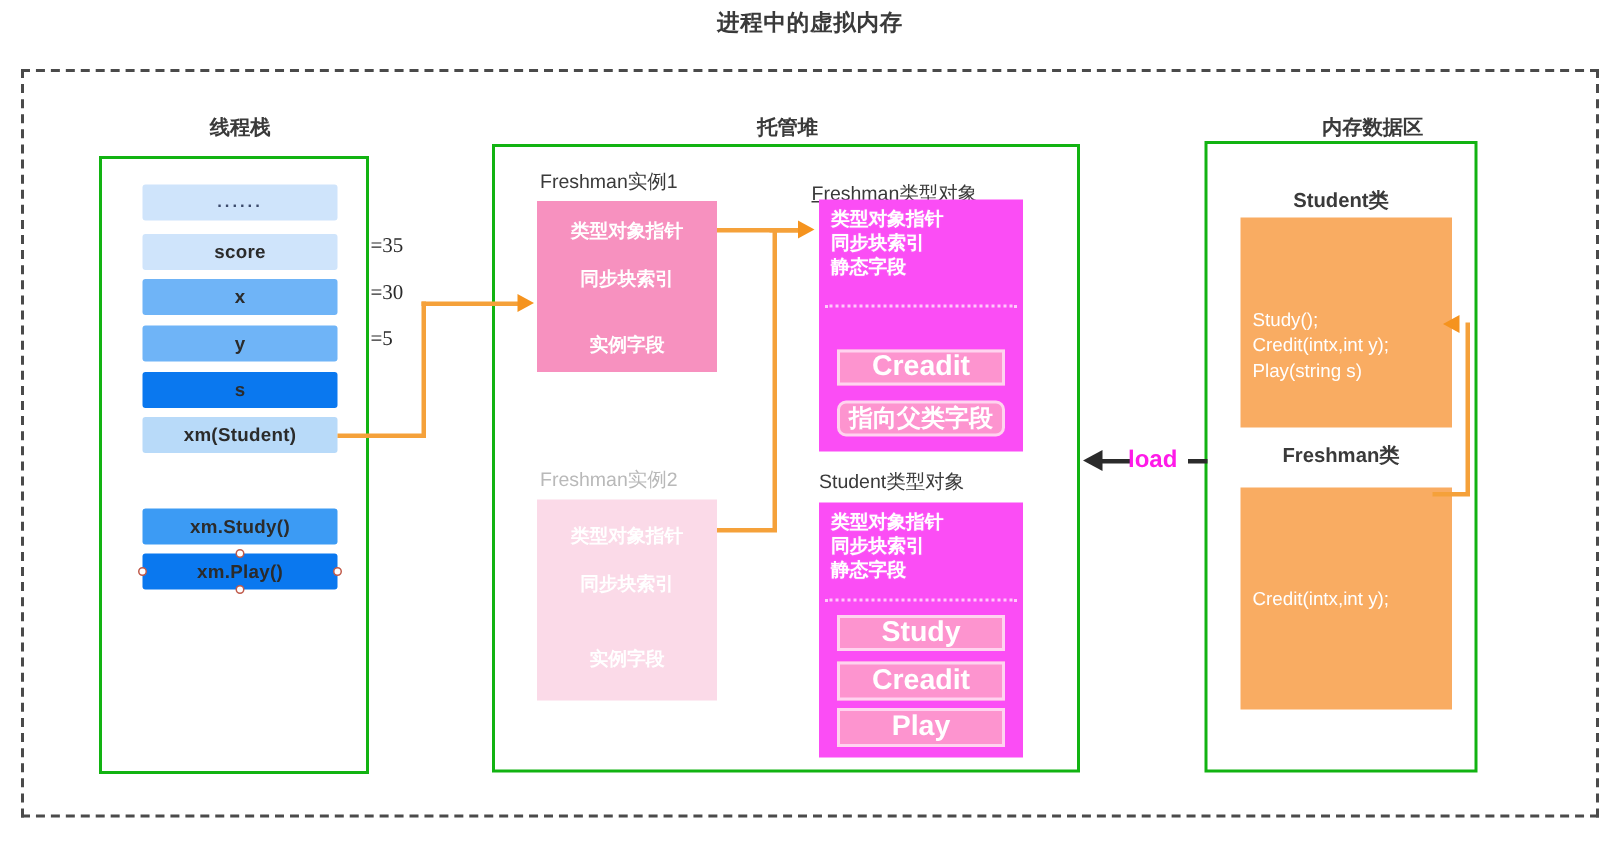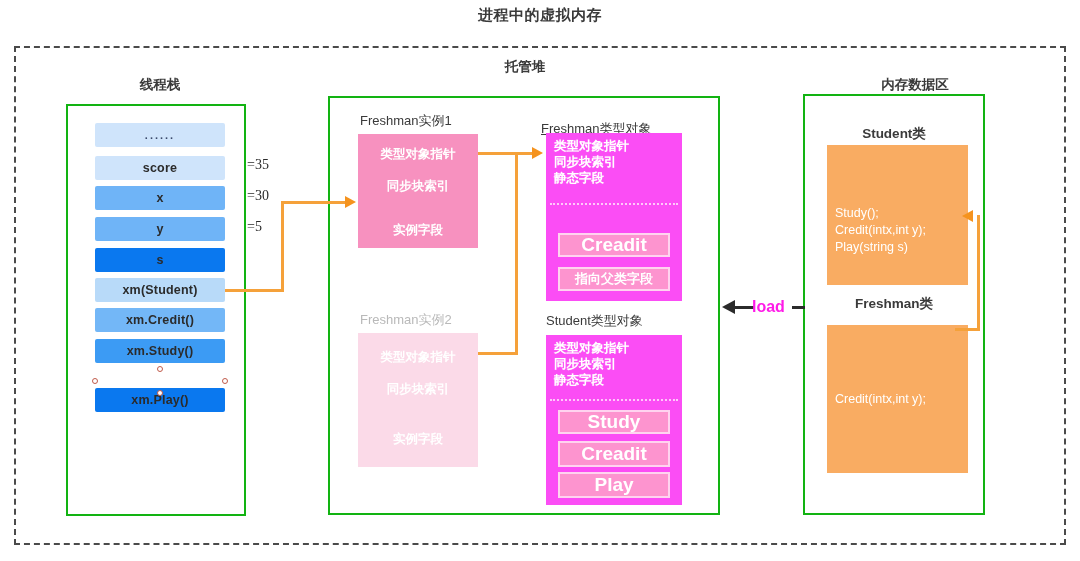--- a/index.html
+++ b/index.html
@@ -162,21 +162,21 @@
     border: 2px solid #ffd3ef;
     box-sizing: border-box;
     color: #ffffff;
     font-weight: bold;
     font-size: 19px;
     display: flex;
     align-items: center;
     justify-content: center;
     white-space: nowrap;
   }
-  .method-chip.small { font-size: 13px; }
+  .method-chip.small { font-size: 16px; border-radius: 6px; }
 
   
   .class-title {
     position: absolute;
     font-size: 13.5px;
     font-weight: bold;
     color: #3a3a3a;
     text-align: center;
     white-space: nowrap;
   }
@@ -242,21 +242,21 @@
 </head>
 <body>
 
 <div id="canvas">
 
   <div class="page-title">进程中的虚拟内存</div>
 
   <div class="dashed-frame"></div>
 
   <div class="region-header" style="left:75px; top:76px; width:170px;">线程栈</div>
-  <div class="region-header" style="left:440px; top:58px; width:170px;">托管堆</div>
+  <div class="region-header" style="left:440px; top:76px; width:170px;">托管堆</div>
   <div class="region-header" style="left:830px; top:76px; width:170px;">内存数据区</div>
 
   <div class="green-box" style="left:66px;  top:104px; width:180px; height:412px;"></div>
   <div class="green-box" style="left:328px; top:96px;  width:392px; height:419px;"></div>
   <div class="green-box" style="left:803px; top:94px;  width:182px; height:421px;"></div>
 
   <div class="stack-slot" style="top:123px; background:#cfe4fb;">
     <span class="slot-dots">......</span>
   </div>
   <div class="stack-slot" style="top:156px; background:#cfe4fb;">
@@ -267,27 +267,24 @@
   </div>
   <div class="stack-slot" style="top:217px; background:#6fb4f7;">
     <span>y</span>
   </div>
   <div class="stack-slot" style="top:248px; background:#0a78ef;">
     <span>s</span>
   </div>
   <div class="stack-slot" style="top:278px; background:#b8daf9;">
     <span>xm(Student)</span>
   </div>
-  <div class="stack-slot" style="top:308px; background:#73b7f7;">
-    <span>xm.Credit()</span>
-  </div>
   <div class="stack-slot" style="top:339px; background:#3c9bf4;">
     <span>xm.Study()</span>
   </div>
-  <div class="stack-slot" style="top:369px; background:#0a78ef;margin-top:19px;">
+  <div class="stack-slot" style="top:369px; background:#0a78ef;">
     <span>xm.Play()</span>
   </div>
 
   <div class="sel-handle" style="left:92px;  top:378px;"></div>
   <div class="sel-handle" style="left:222px; top:378px;"></div>
   <div class="sel-handle" style="left:157px; top:366px;"></div>
   <div class="sel-handle" style="left:157px; top:390px;"></div>
 
   <div class="value-note" style="left:247px; top:157px;">=35</div>
   <div class="value-note" style="left:247px; top:188px;">=30</div>

